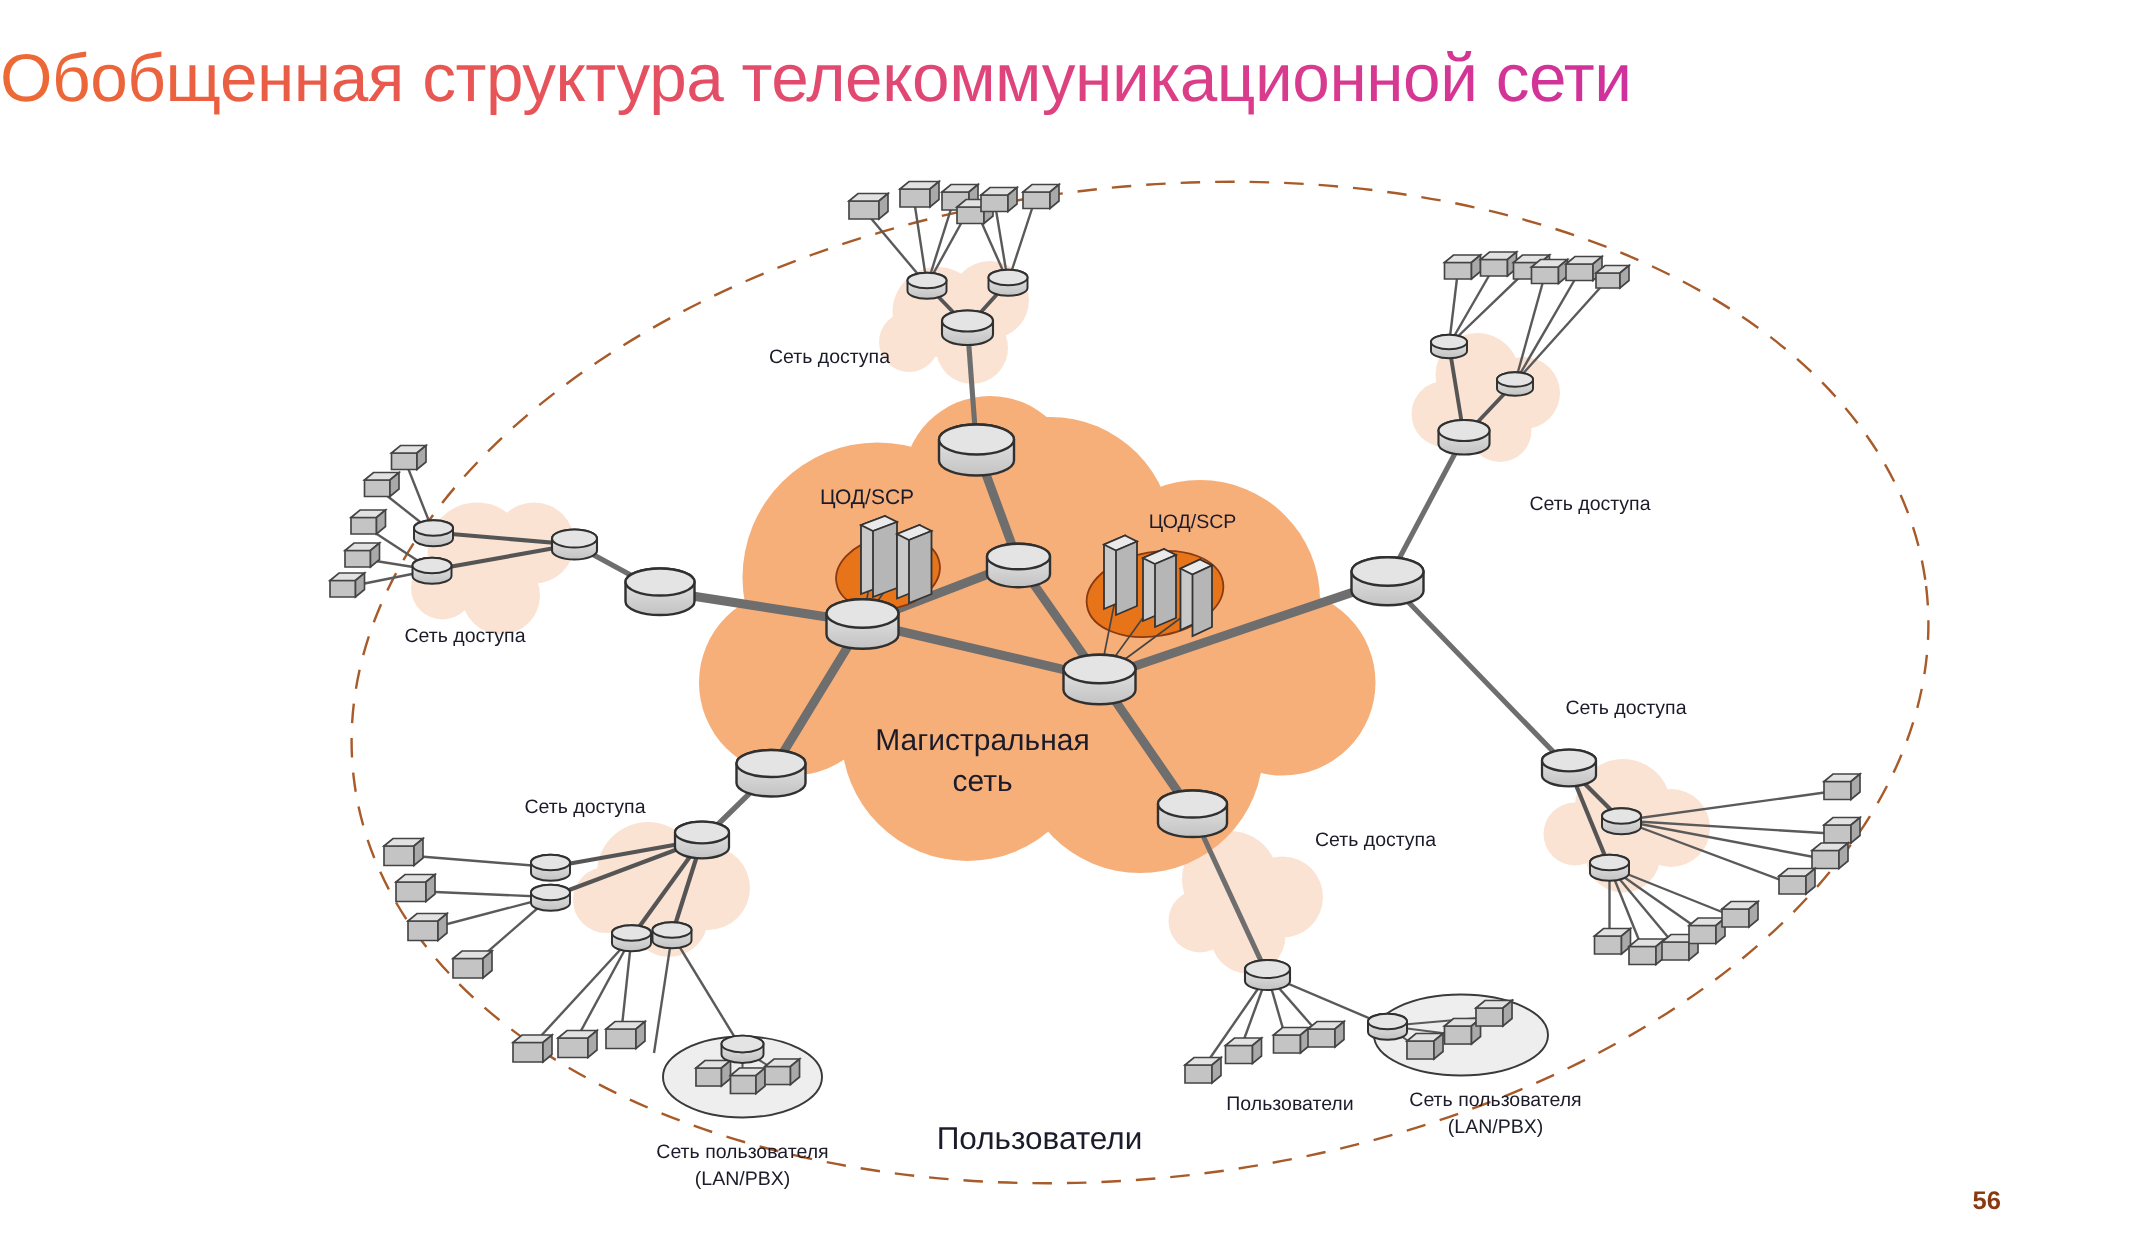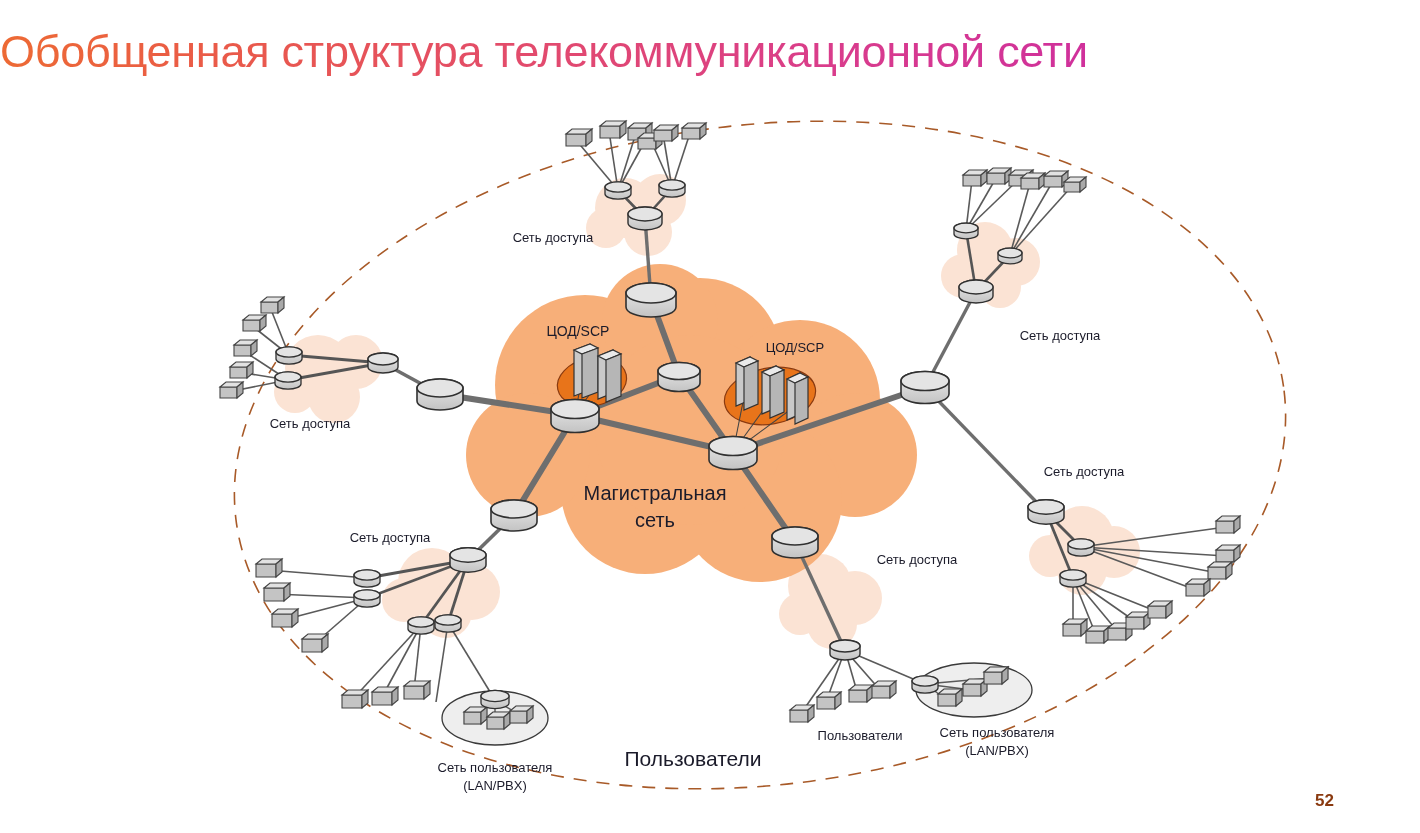--- a/index.html
+++ b/index.html
@@ -673,14 +673,14 @@
       <text class="lbl" x="310" y="428" font-size="13" text-anchor="middle">Сеть доступа</text>
       <text class="lbl" x="390" y="542" font-size="13" text-anchor="middle">Сеть доступа</text>
       <text class="lbl" x="917" y="564" font-size="13" text-anchor="middle">Сеть доступа</text>
       <text class="lbl" x="1084" y="476" font-size="13" text-anchor="middle">Сеть доступа</text>
 
       <text class="lbl" x="693" y="766" font-size="21" text-anchor="middle">Пользователи</text>
       <text class="lbl" x="860" y="740" font-size="13" text-anchor="middle">Пользователи</text>
     </g>
   </svg>
 
-  <div id="pageno">52</div>
+  <div id="pageno">56</div>
 </div>
 
 </body></html>

